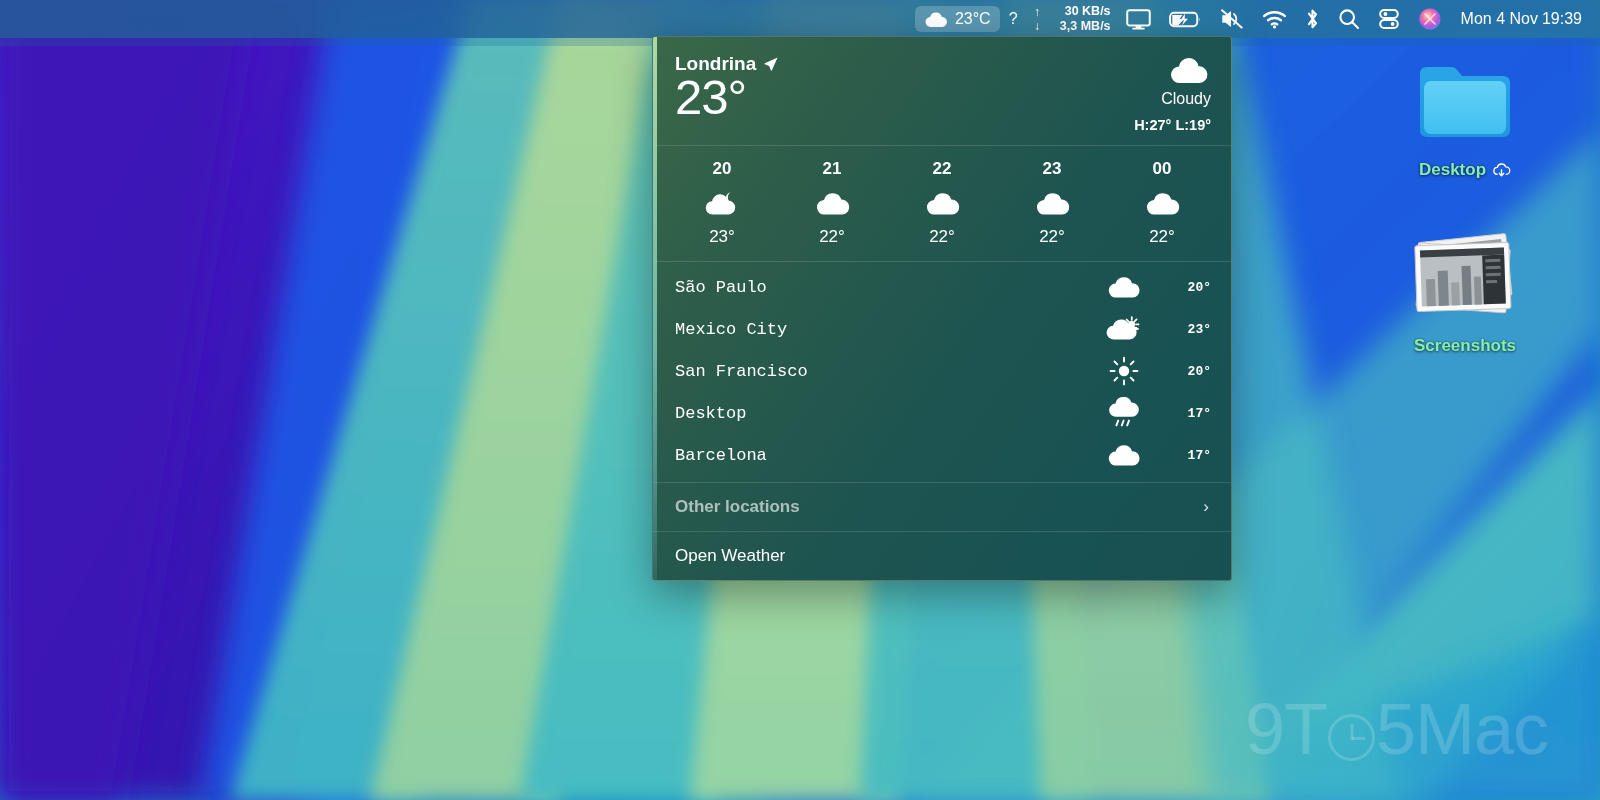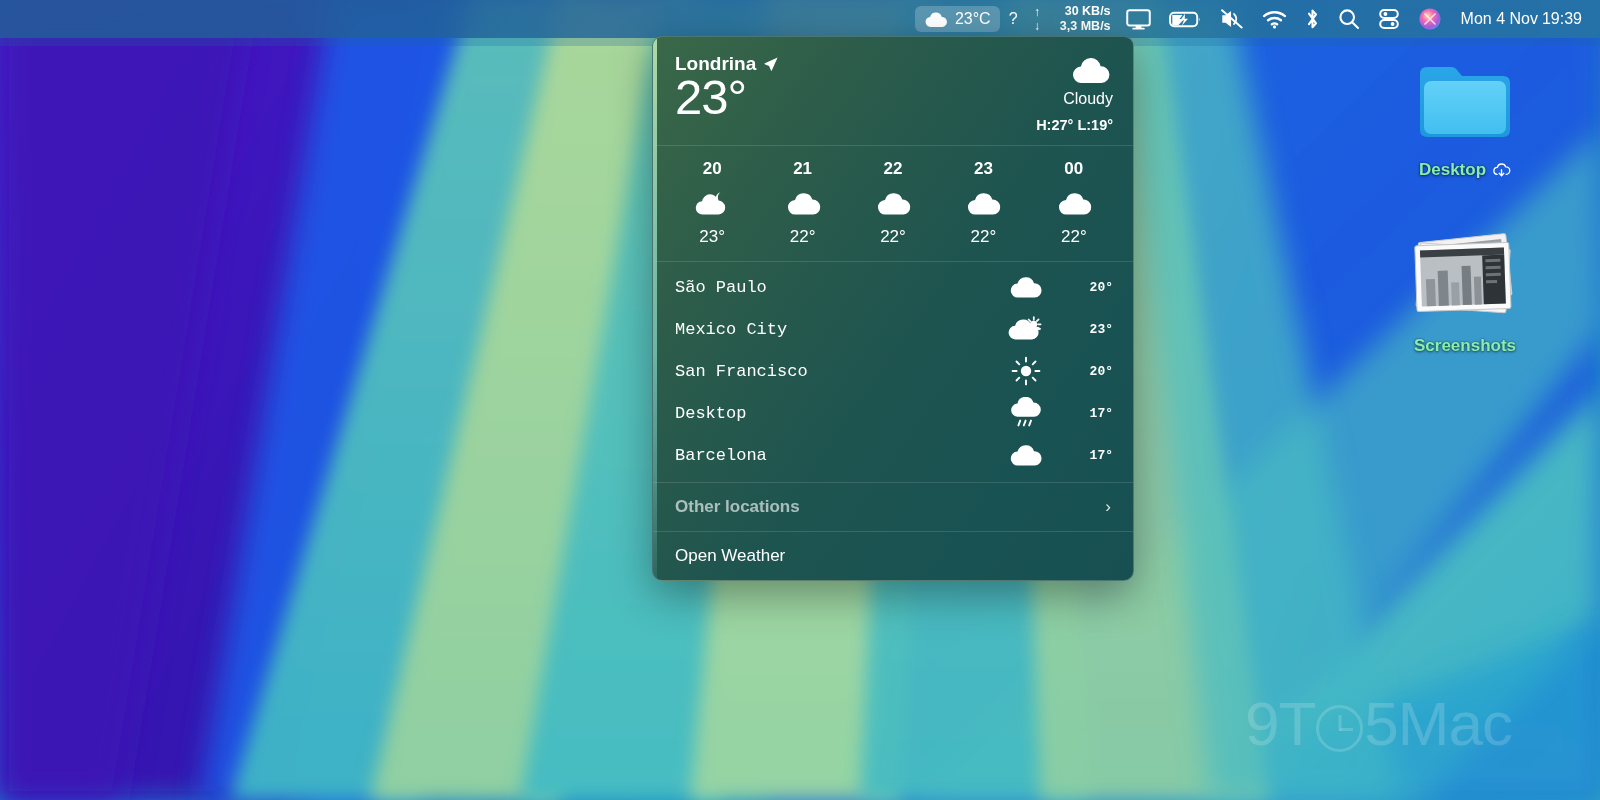--- a/index.html
+++ b/index.html
@@ -11,21 +11,21 @@
     -webkit-font-smoothing:antialiased;
   }
 
   
   #wallpaper { position:absolute; inset:0; overflow:hidden; z-index:0; }
   #wallpaper svg { display:block; width:1600px; height:800px; }
 
   .wm {
     position:absolute;
     left:1245px; top:688px;
-    font-size:62px;
+    font-size:72px;
     font-weight:400;
     letter-spacing:-1px;
     color:rgba(255,255,255,0.17);
     white-space:nowrap;
     z-index:2;
     user-select:none;
   }
   .wm .wm-clock {
     display:inline-block;
     width:47px; height:47px;
@@ -111,22 +111,22 @@
   .mb-clock {
     font-size:16px; font-weight:500;
     padding:0 6px 0 10px;
     display:flex; gap:4px;
   }
 
   
   #weather-panel {
     position:absolute;
     left:652px; top:36px;
-    width:482px;
-    border-radius:10px;
+    width:580px;
+    border-radius:3px;
     z-index:20;
     overflow:hidden;
     color:#fff;
     border:1px solid rgba(255,255,255,0.20);
     box-shadow:0 14px 40px rgba(0,0,0,0.34);
     background:
       linear-gradient(125deg,
         rgba(58,104,72,1) 0%,
         rgba(44,92,74,1) 26%,
         rgba(30,84,80,1) 55%,

